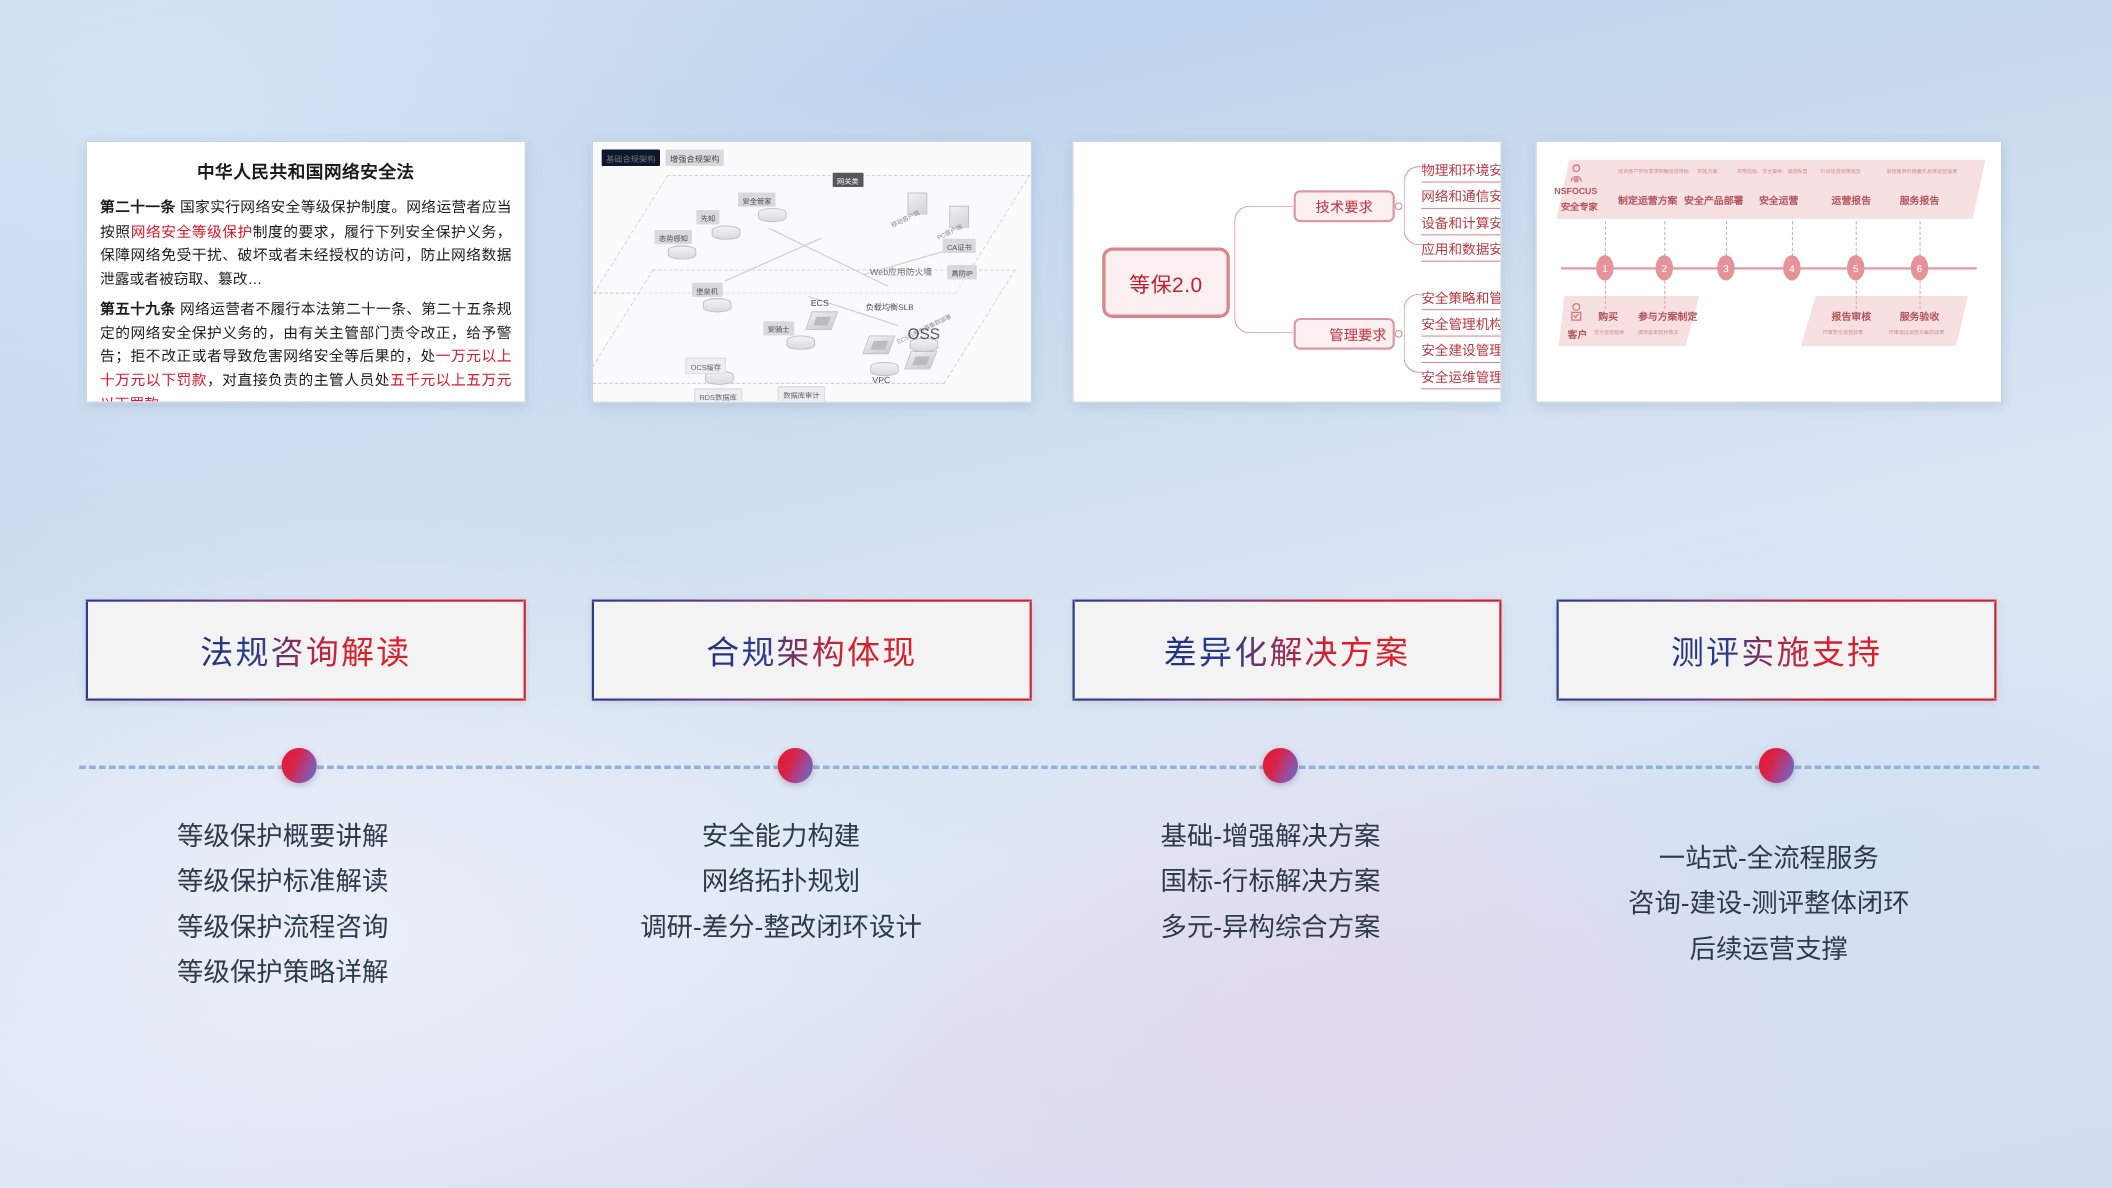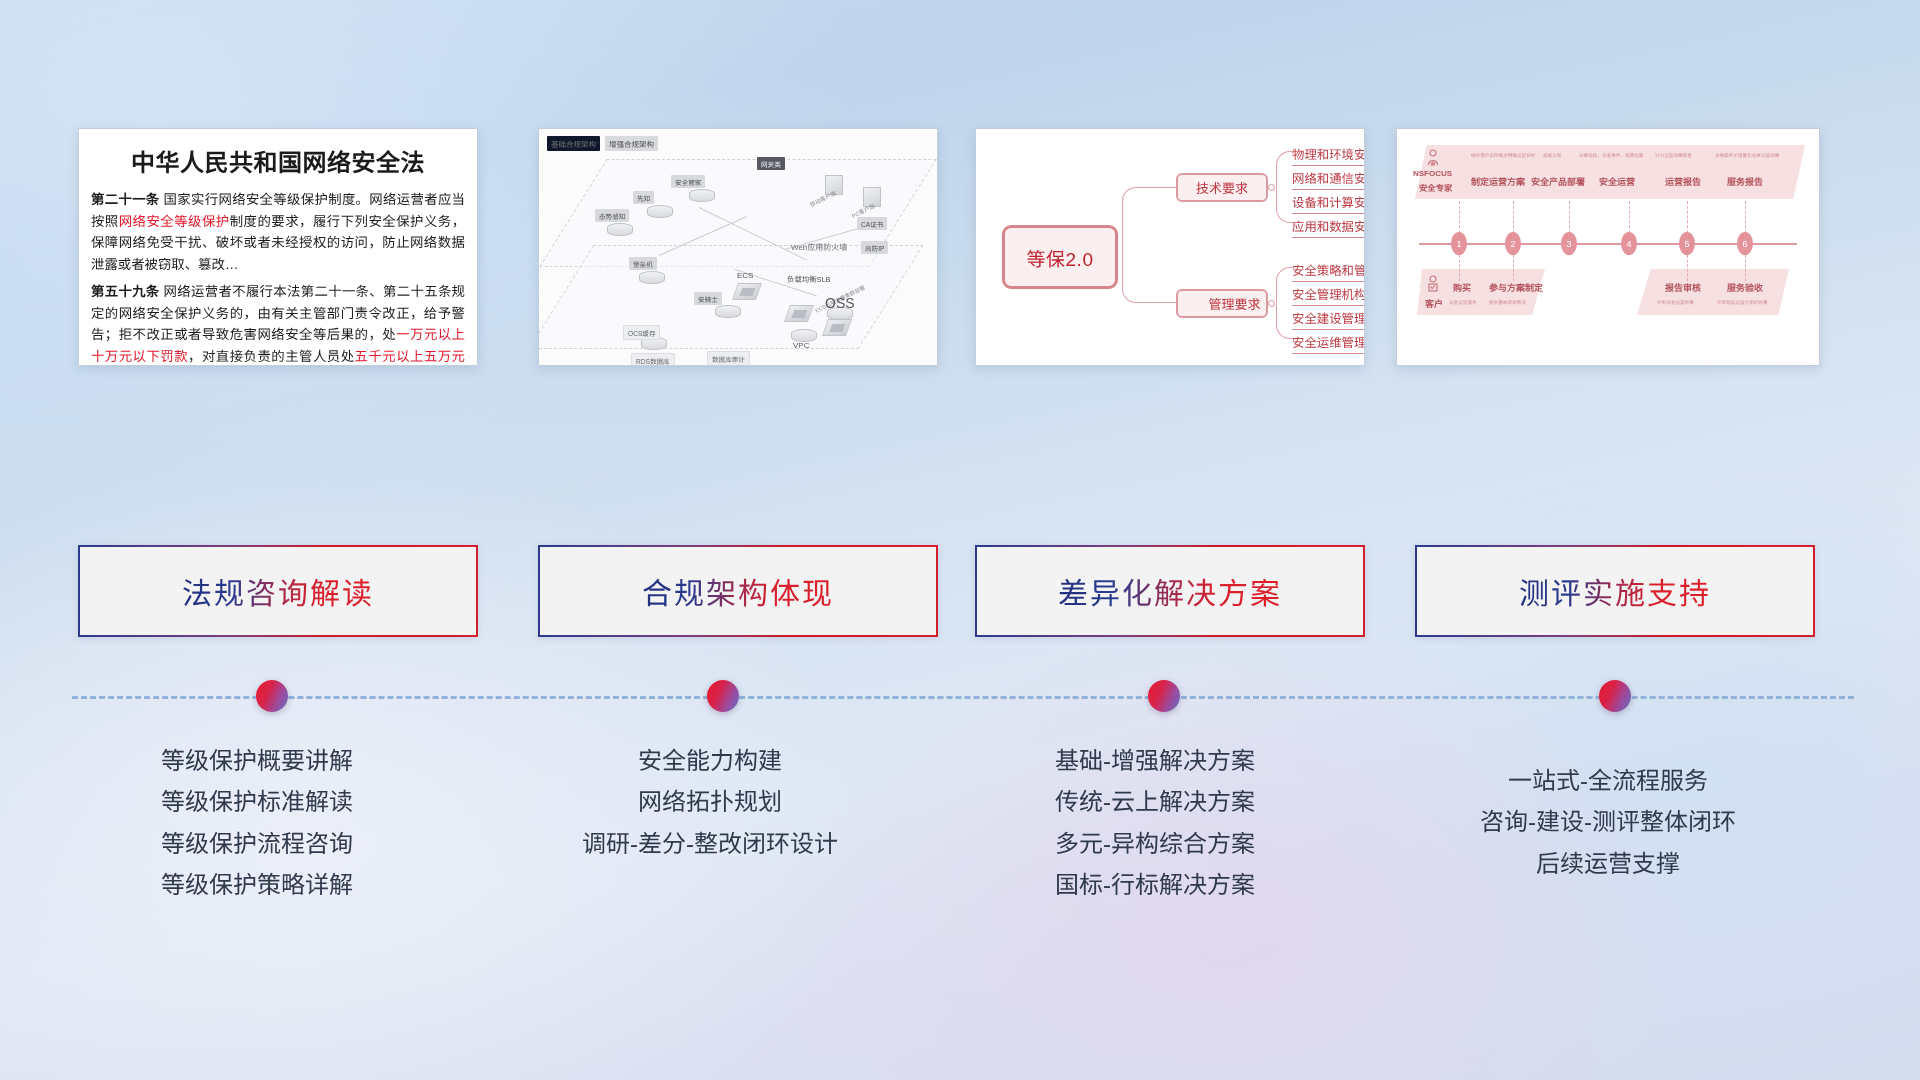--- a/index.html
+++ b/index.html
@@ -44,21 +44,21 @@
     overflow: hidden;
   }
   .pcard.c1 { left: 78px; }
   .pcard.c2 { left: 538px; }
   .pcard.c3 { left: 975px; width: 390px; }
   .pcard.c4 { left: 1396px; width: 424px; }
 
   
   .law-title {
     text-align: center;
-    font-size: 24px;
+    font-size: 16px;
     font-weight: bold;
     color: #1b1b1b;
     margin: 14px 0 11px;
     letter-spacing: 0.5px;
   }
   .law-body {
     padding: 0 12px;
     font-size: 13.4px;
     line-height: 1.62;
     color: #1c1c1c;
@@ -531,23 +531,22 @@
     </ul>
 
     <ul class="lcol lc2">
       <li>安全能力构建</li>
       <li>网络拓扑规划</li>
       <li>调研-差分-整改闭环设计</li>
     </ul>
 
     <ul class="lcol lc3">
       <li>基础-增强解决方案</li>
-      <li>传统-云上解决方案</li>
+      <li>国标-行标解决方案</li>
       <li>多元-异构综合方案</li>
-      <li>国标-行标解决方案</li>
     </ul>
 
     <ul class="lcol lc4">
       <li>一站式-全流程服务</li>
       <li>咨询-建设-测评整体闭环</li>
       <li>后续运营支撑</li>
     </ul>
   </div>
 
 </div>

